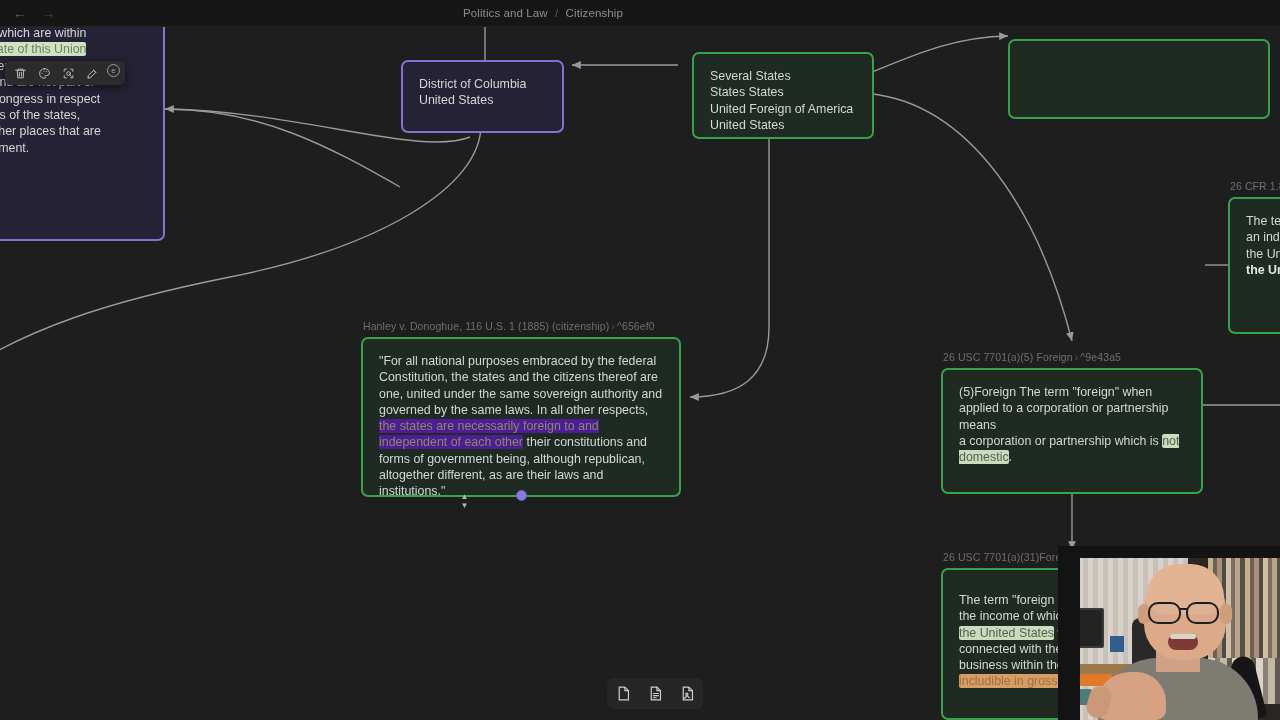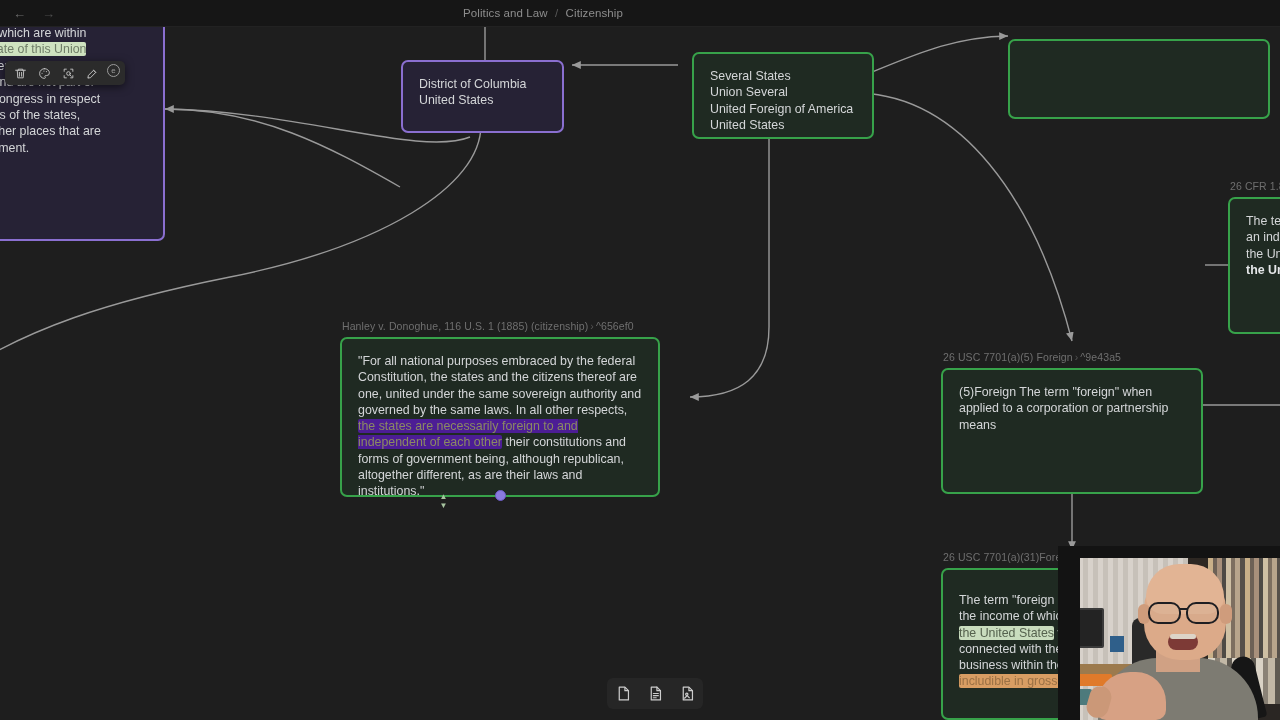--- a/index.html
+++ b/index.html
@@ -83,21 +83,21 @@
   .bold { font-weight: bold; color: #e4e6e8; }
 
   
   #node-citizenship-clause { left: -90px; top: -10px;  width: 255px; height: 224px; }
   #node-citizenship-clause .node-body { padding: 6px 16px 14px 16px; line-height: 16.4px; }
 
   #node-dc { left: 401px; top: 33px; width: 163px; height: 73px; }
   #node-states { left: 678px; top: 25px; width: 182px; height: 87px; margin-left: 14px; }
   #node-empty-tr { left: 1008px; top: 12px; width: 262px; height: 80px; }
   #node-cfr { left: 1228px; top: 170px; width: 148px; height: 137px; }
-  #node-hanley { left: 340px; top: 310px; width: 320px; height: 160px; }
+  #node-hanley { left: 361px; top: 310px; width: 320px; height: 160px; }
   #node-foreign5 { left: 941px; top: 341px; width: 262px; height: 126px; }
   #node-foreignestate { left: 941px; top: 541px; width: 262px; height: 152px; }
 
   
   .sel-dot {
     position: absolute; width: 11px; height: 11px; border-radius: 50%;
     background: #8a7ae0; border: 1px solid #6d5dc7;
   }
   .resize-handle {
     position: absolute; width: 9px; height: 16px;
@@ -307,21 +307,21 @@
     <div class="node purple" id="node-dc">
       <div class="node-body">
         <p>District of Columbia</p>
         <p>United States</p>
       </div>
     </div>
 
     <div class="node green" id="node-states">
       <div class="node-body">
         <p>Several States</p>
-        <p>Union Several</p>
+        <p>States States</p>
         <p>United Foreign of America</p>
         <p>United States</p>
       </div>
     </div>
 
     <div class="node green" id="node-empty-tr">
       <div class="node-body"></div>
     </div>
 
     <div class="node green" id="node-cfr">
@@ -349,20 +349,21 @@
       </div>
       <div class="sel-dot" style="left:155px; top:153px;"></div>
     </div>
 
     <div class="node green" id="node-foreign5">
       <div class="node-label">
         <span>26 USC 7701(a)(5) Foreign</span><span class="chev">›</span><span>^9e43a5</span>
       </div>
       <div class="node-body">
         <p>(5)Foreign The term "foreign" when applied to a corporation or partnership means</p>
+        <p><span>a corporation or partnership which is </span><span class="hl-green2">not domestic</span><span>.</span></p>
       </div>
     </div>
 
     <div class="node green" id="node-foreignestate">
       <div class="node-label">
         <span>26 USC 7701(a)(31)Foreign estate</span><span class="chev">›</span><span>^ce49cc</span>
       </div>
       <div class="node-body" style="padding-top:22px;">
         <p>The term "foreign est…</p>
         <p>the income of which, …</p>

